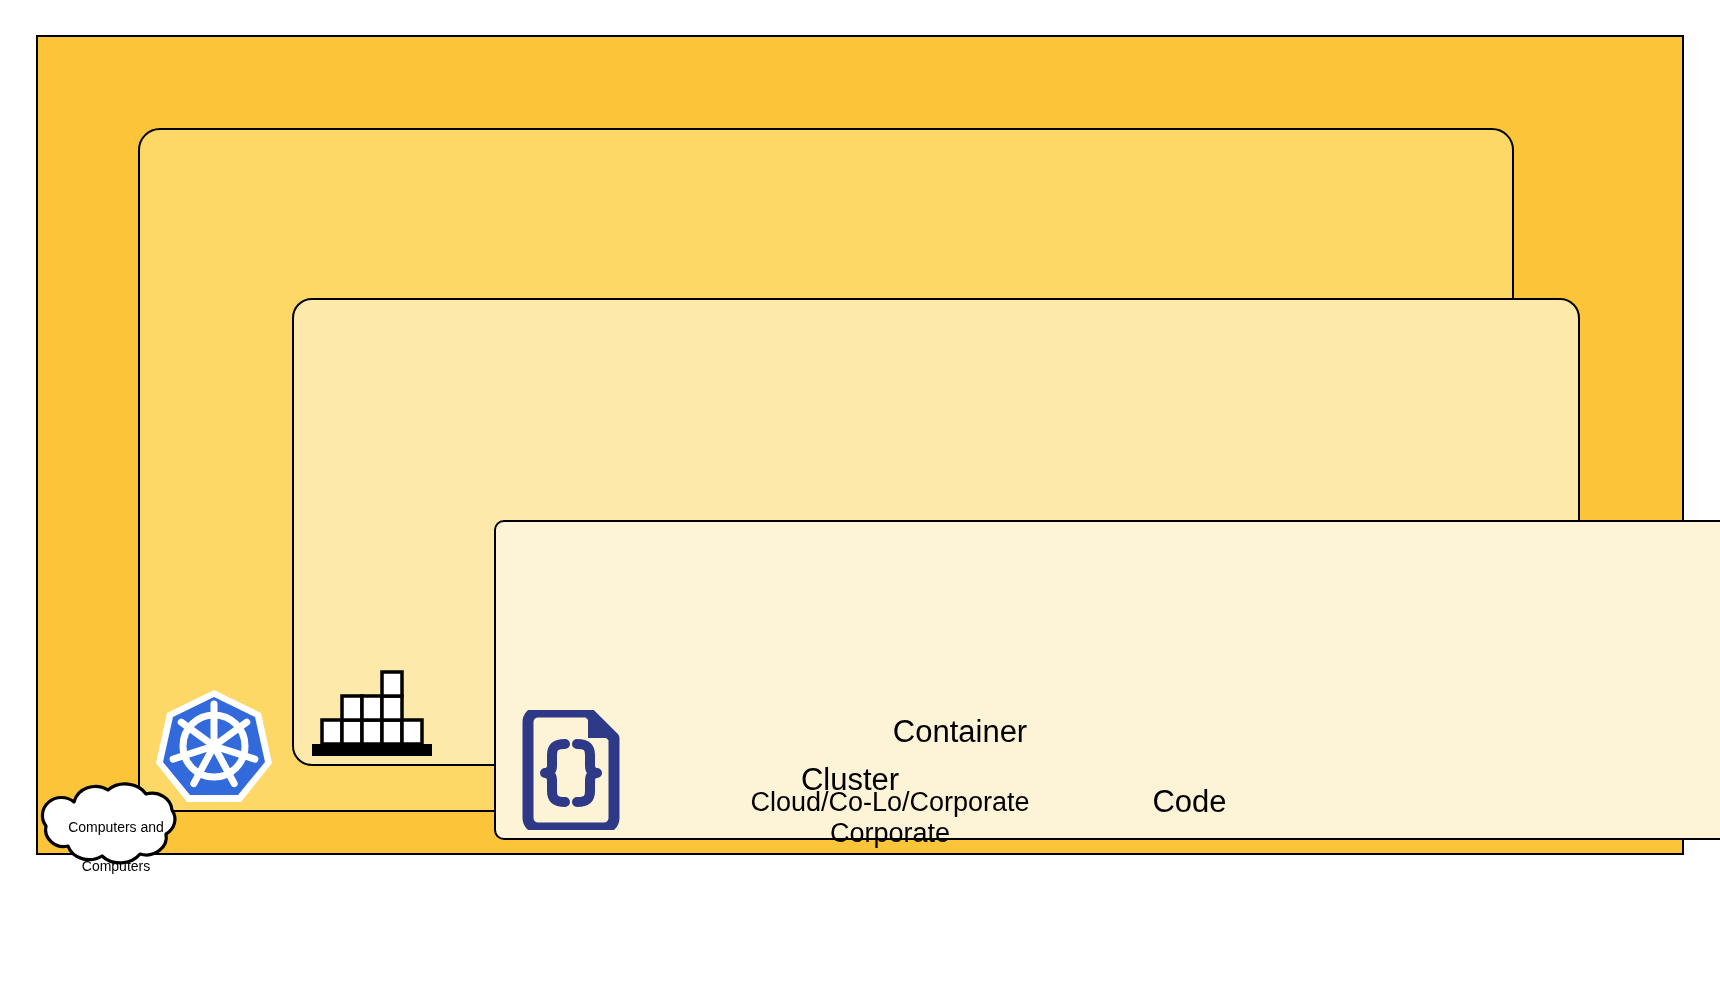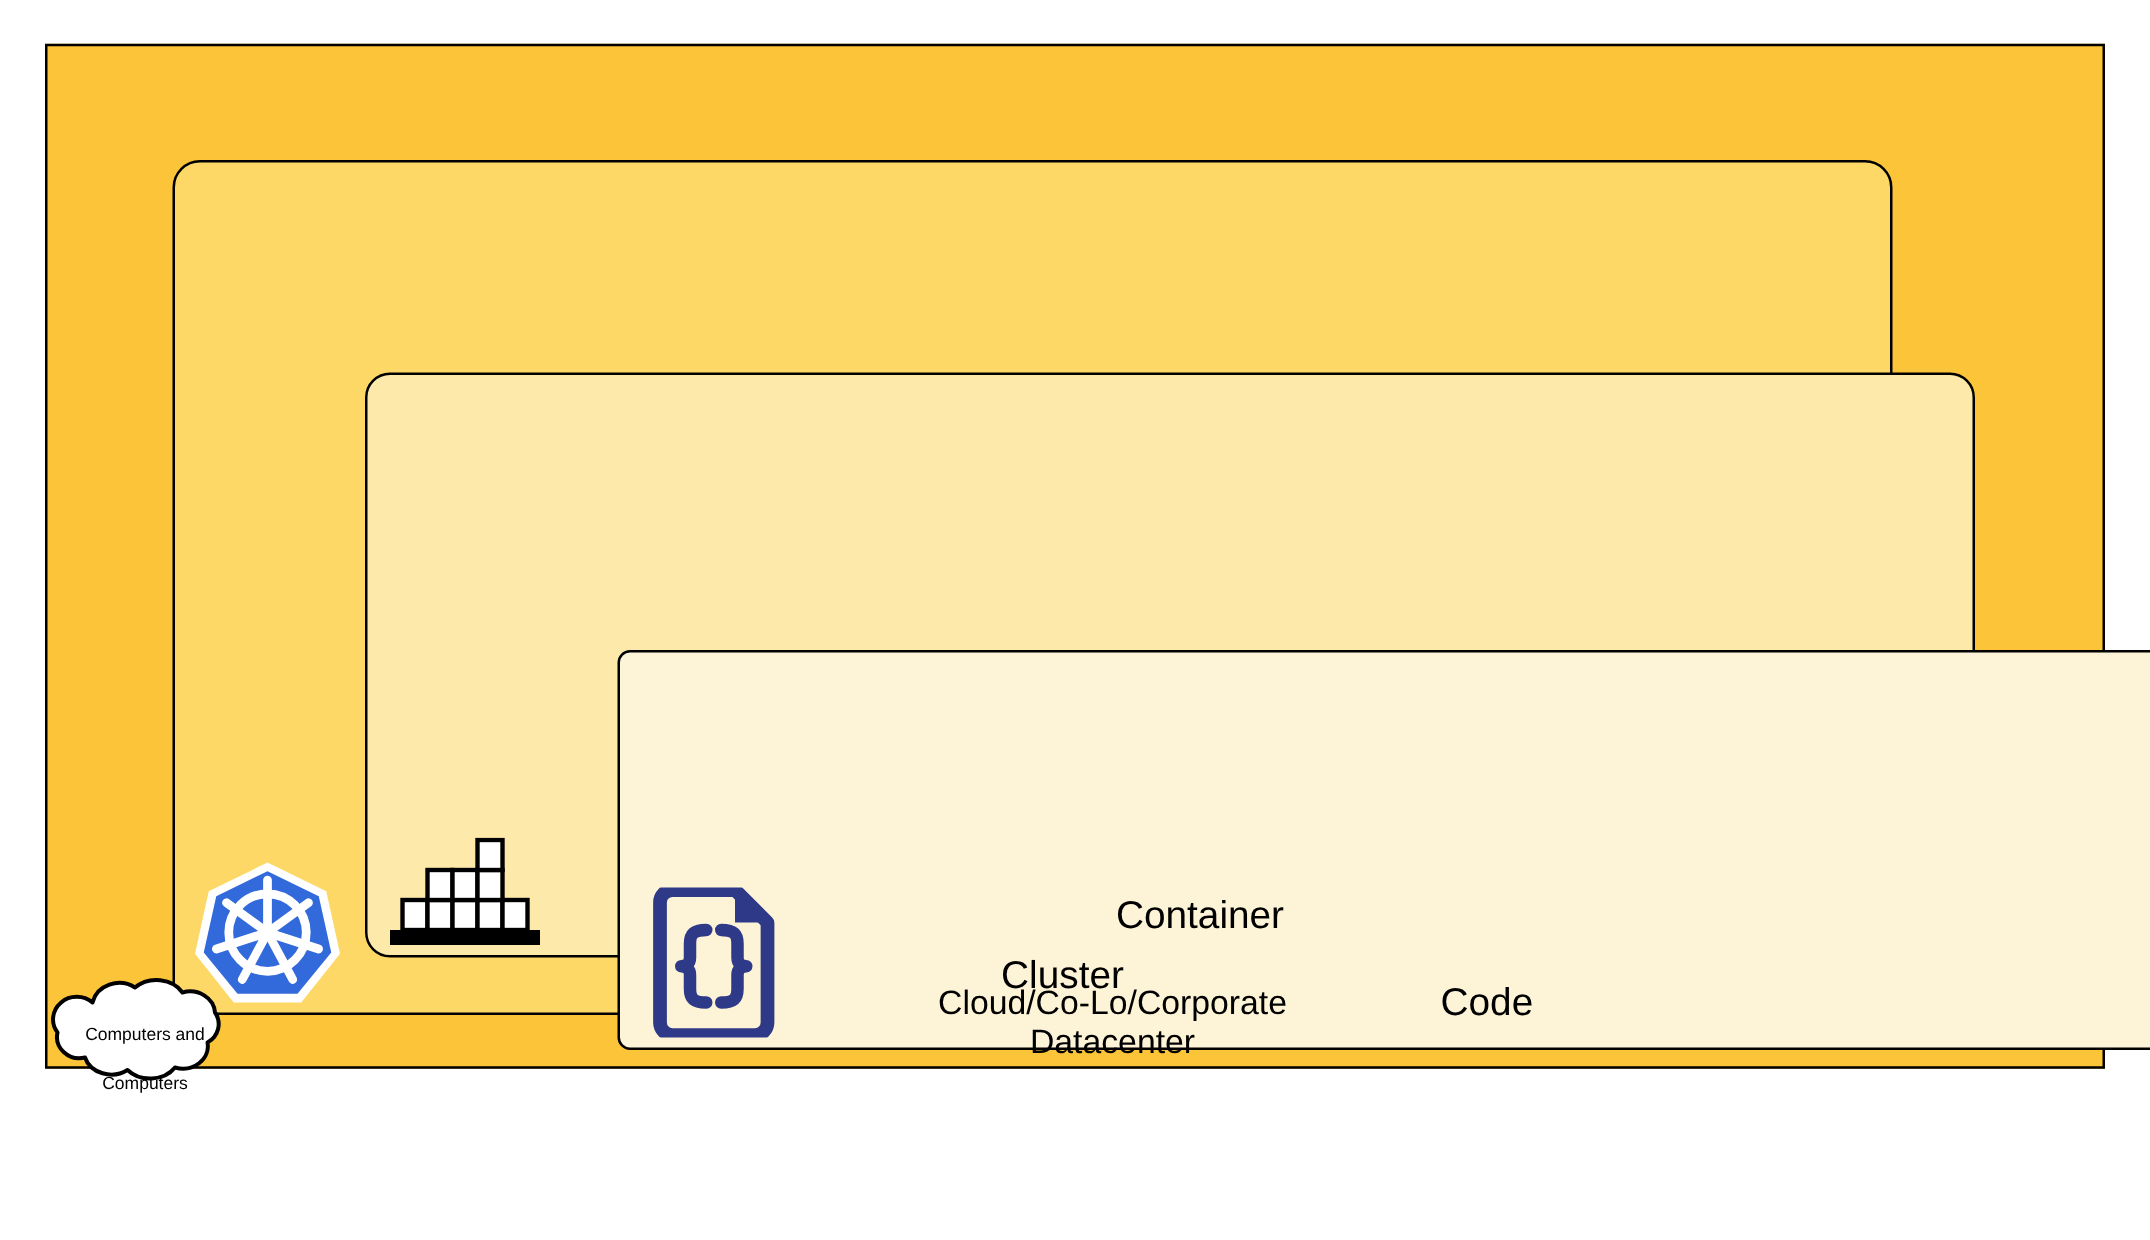--- a/index.html
+++ b/index.html
@@ -223,21 +223,21 @@
             <line x1="58" y1="58" x2="25.2" y2="34.2"></line>
           </g>
         </svg>
       </div>
 
       <div class="layer-label label-cluster">Cluster</div>
     </div>
 
     <div class="layer-label label-datacenter">
       <span class="line">Cloud/Co-Lo/Corporate</span>
-      <span class="line">Datacenter</span>
+      <span class="line">Corporate</span>
     </div>
   </div>
 
   <div class="cloud-callout">
     <svg viewBox="0 0 164 98" width="164" height="98" aria-hidden="true">
       <path d="M40 26
                a22 20 0 0 1 34 -12
                a24 20 0 0 1 38 4
                a20 18 0 0 1 26 16
                a18 17 0 0 1 -6 24

